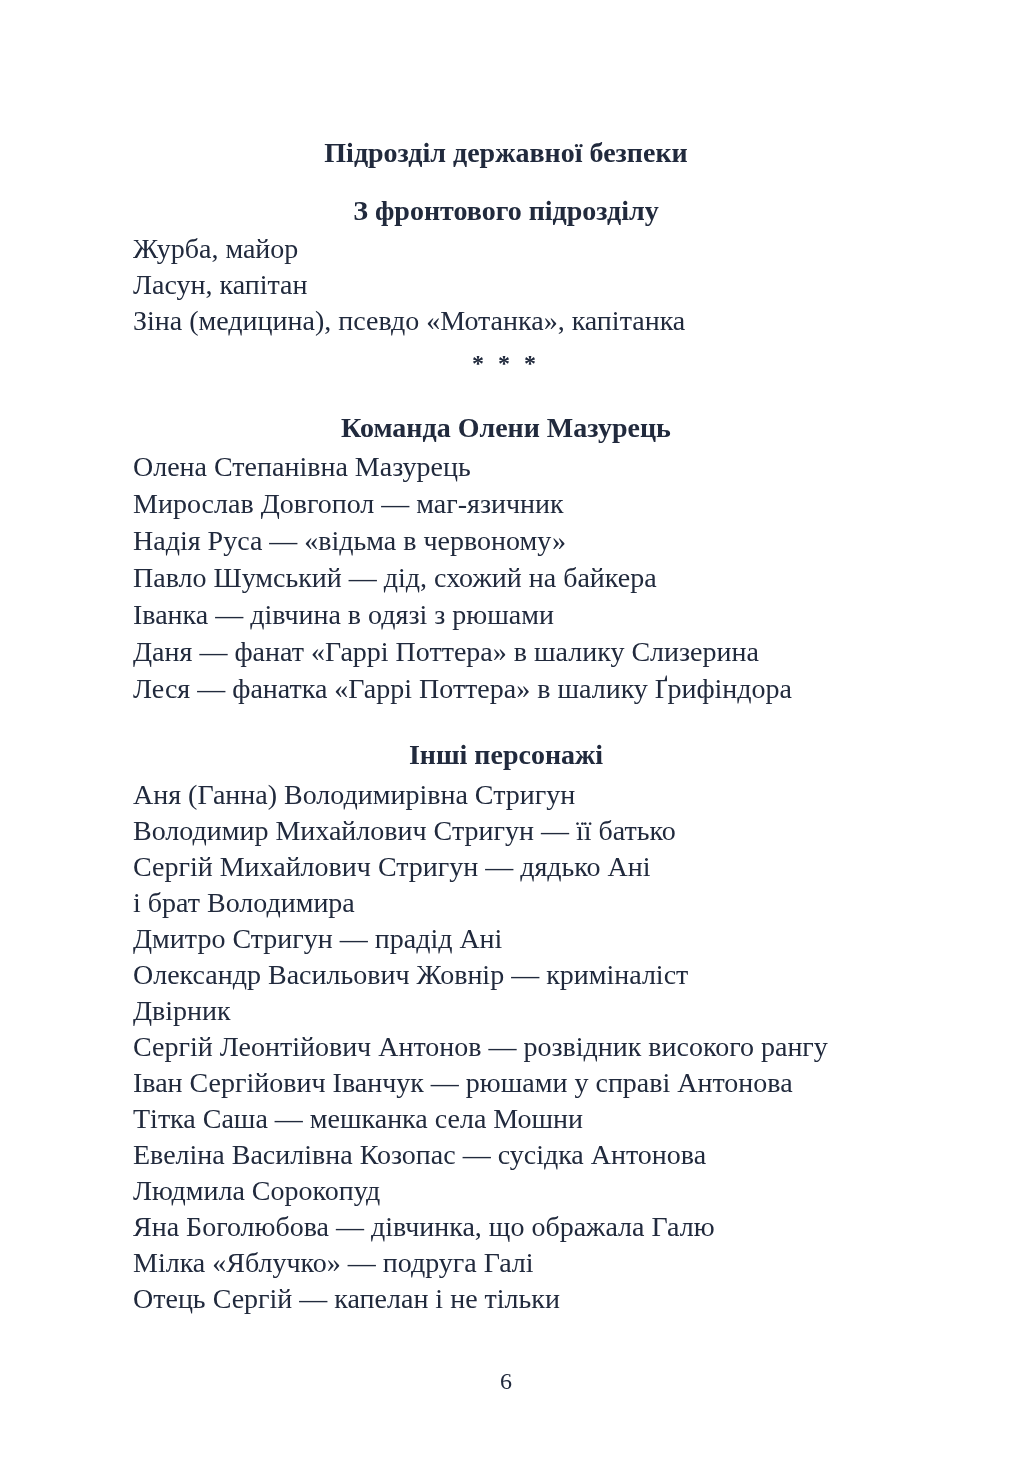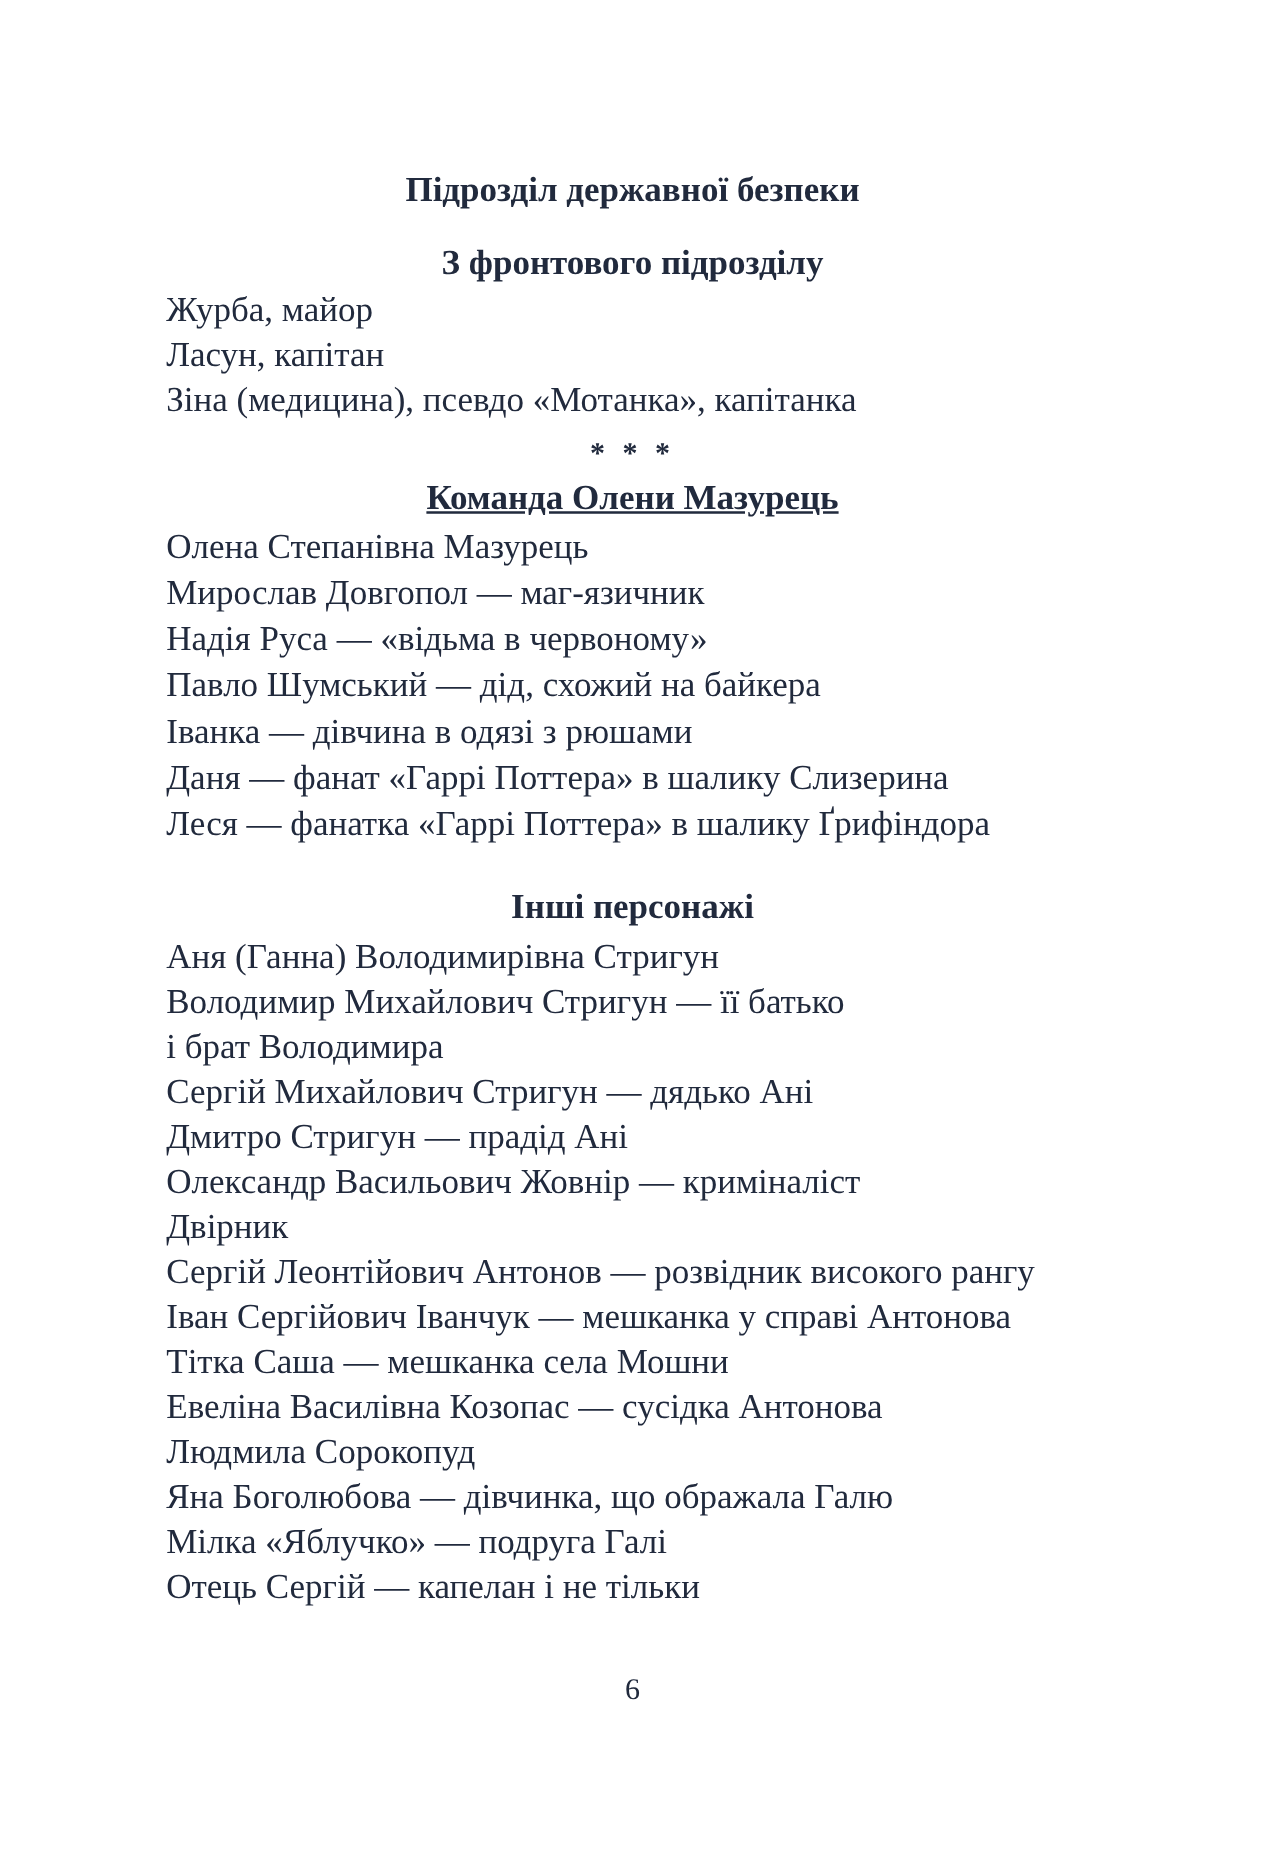--- a/index.html
+++ b/index.html
@@ -30,21 +30,21 @@
   }
   .sec-lines { margin-top: 2px; }
   .separator {
     text-align: center;
     font-weight: bold;
     line-height: 36px;
     margin-top: 6px;
     font-size: 24px;
     letter-spacing: 4px;
   }
-  .h-team { margin-top: 0; text-decoration: underline; }
+  .h-team { margin-top: 29px; }
   .team-lines { margin-top: 2px; }
   .team-lines .line { line-height: 37px; }
   .h-others { margin-top: 30px; }
   .others-lines { margin-top: 4px; }
   .line b { font-weight: normal; }
   .page-number {
     text-align: center;
     margin-top: 46px;
     line-height: 36px;
     font-size: 24px;
@@ -76,27 +76,27 @@
     <p class="line"><b>Іванка</b><span> — дівчина в одязі з рюшами</span></p>
     <p class="line"><b>Даня</b><span> — фанат «Гаррі Поттера» в шалику Слизерина</span></p>
     <p class="line"><b>Леся</b><span> — фанатка «Гаррі Поттера» в шалику Ґрифіндора</span></p>
   </div>
 
   <h2 class="heading h-others">Інші персонажі</h2>
 
   <div class="others-lines">
     <p class="line"><b>Аня (Ганна) Володимирівна Стригун</b><span></span></p>
     <p class="line"><b>Володимир Михайлович Стригун</b><span> — її батько</span></p>
+    <p class="line"><b>Сергій Михайлович Стригун</b><span> — дядько Ані</span></p>
     <p class="line"><b></b><span>і брат Володимира</span></p>
-    <p class="line"><b>Сергій Михайлович Стригун</b><span> — дядько Ані</span></p>
     <p class="line"><b></b><span>Дмитро Стригун — прадід Ані</span></p>
     <p class="line"><b></b><span>Олександр Васильович Жовнір — криміналіст</span></p>
     <p class="line"><b></b><span>Двірник</span></p>
     <p class="line"><b></b><span>Сергій Леонтійович Антонов — розвідник високого рангу</span></p>
-    <p class="line"><b></b><span>Іван Сергійович Іванчук — мешканка у справі Антонова</span></p>
+    <p class="line"><b></b><span>Іван Сергійович Іванчук — рюшами у справі Антонова</span></p>
     <p class="line"><b></b><span>Тітка Саша — мешканка села Мошни</span></p>
     <p class="line"><b></b><span>Евеліна Василівна Козопас — сусідка Антонова</span></p>
     <p class="line"><b></b><span>Людмила Сорокопуд</span></p>
     <p class="line"><b></b><span>Яна Боголюбова — дівчинка, що ображала Галю</span></p>
     <p class="line"><b></b><span>Мілка «Яблучко» — подруга Галі</span></p>
     <p class="line"><b></b><span>Отець Сергій — капелан і не тільки</span></p>
   </div>
 
   <div class="page-number">6</div>
 

